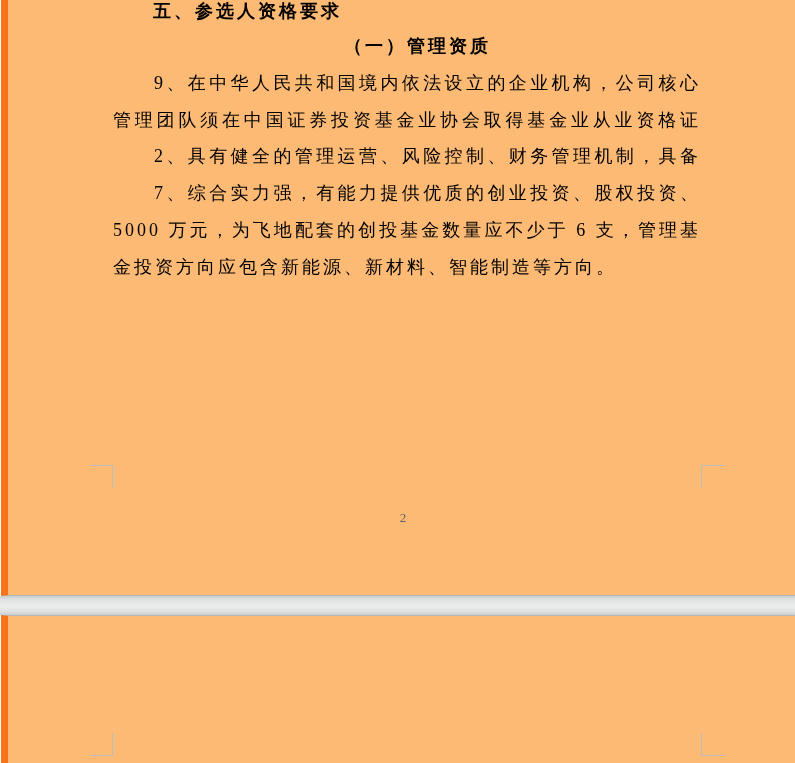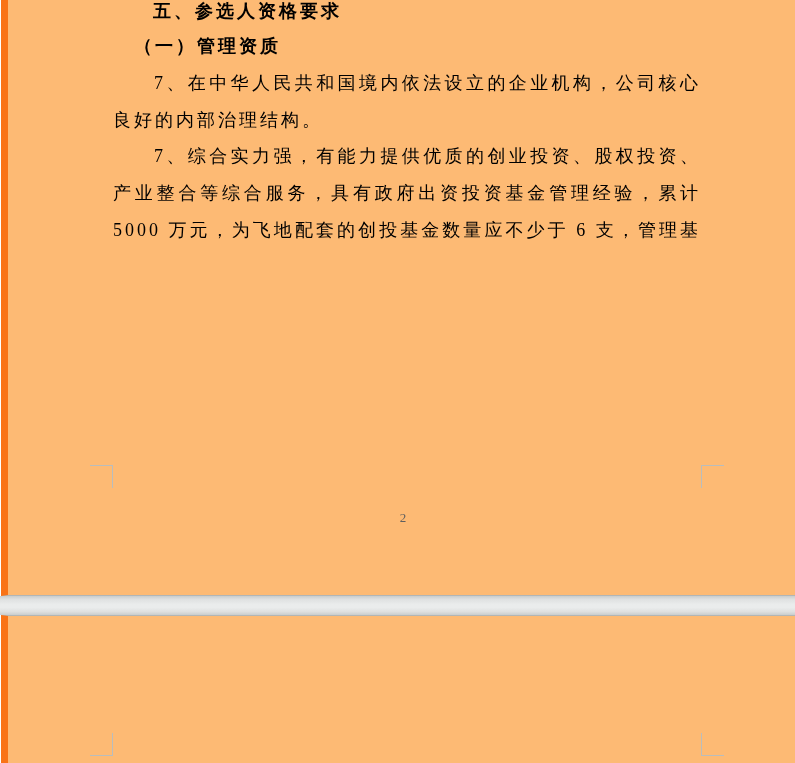--- a/index.html
+++ b/index.html
@@ -59,20 +59,21 @@
   }
   .line-heading {
     line-height: 34px;
     font-weight: 700;
     text-indent: 40px;
     font-family: "Liberation Serif", "DejaVu Serif", serif;
   }
   .line-subheading {
     font-weight: 700;
     text-indent: 21px;
+    text-align: center;
   }
   .j {
     text-align: justify;
     text-align-last: justify;
   }
   .ind { text-indent: 41px; }
   
   .crop {
     position: absolute;
     width: 23px; height: 23px;
@@ -96,27 +97,28 @@
 </head>
 <body>
 
 <div class="viewport">
 
   <div class="page page-2">
     <div class="content">
       <div class="line line-heading">五、参选人资格要求</div>
       <div class="line line-subheading">（一）管理资质</div>
 
-      <div class="line j ind">7、在中华人民共和国境内依法设立的企业机构，公司核心</div>
+      <div class="line j ind">9、在中华人民共和国境内依法设立的企业机构，公司核心</div>
+      <div class="line j">管理团队须在中国证券投资基金业协会取得基金业从业资格证</div>
 
-      <div class="line">良好的内部治理结构。</div>
+      <div class="line j ind">2、具有健全的管理运营、风险控制、财务管理机制，具备</div>
 
       <div class="line j ind">7、综合实力强，有能力提供优质的创业投资、股权投资、</div>
-      <div class="line j">产业整合等综合服务，具有政府出资投资基金管理经验，累计</div>
       <div class="line j">5000 万元，为飞地配套的创投基金数量应不少于 6 支，管理基</div>
+      <div class="line">金投资方向应包含新能源、新材料、智能制造等方向。</div>
     </div>
 
     <div class="crop bl"></div>
     <div class="crop br"></div>
 
     <div class="page-number">2</div>
   </div>
 
   <div class="page-gap"></div>
 

